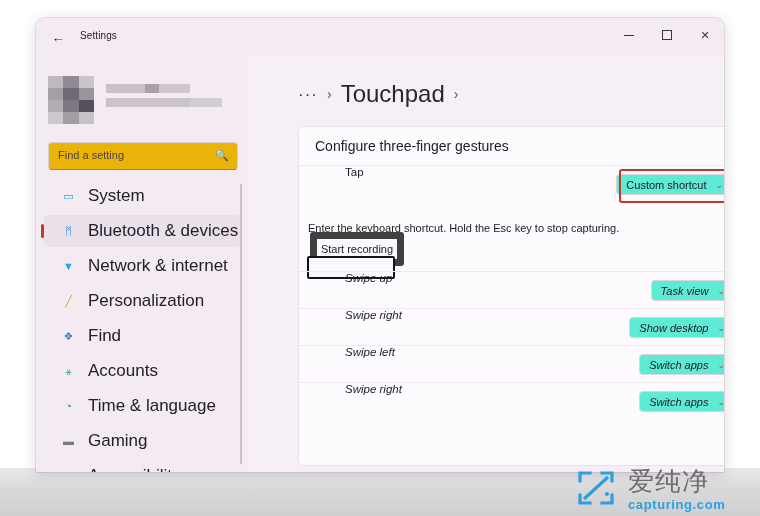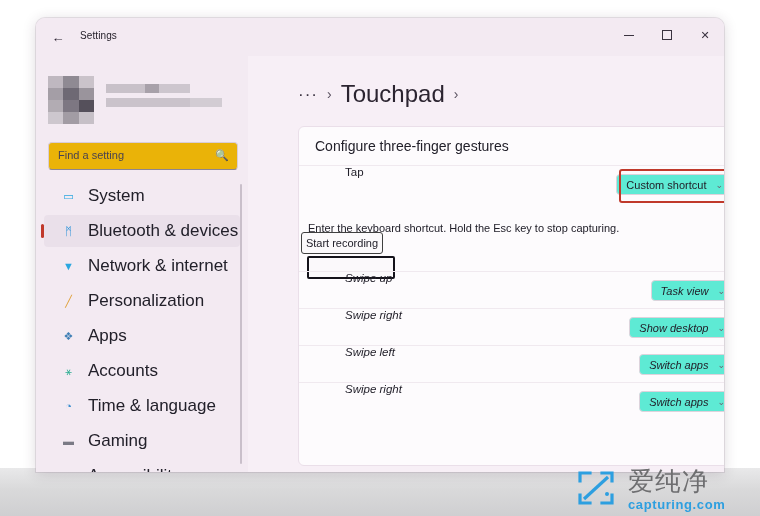--- a/index.html
+++ b/index.html
@@ -129,22 +129,22 @@
   .combo .cv{font-size:9px;color:#6a6270;margin-left:9px;}
   .combo.hl{right:18px;}
   .hl-box{
     position:absolute;right:10px;top:3px;width:116px;height:30px;
     border:2px solid #c0392b;border-radius:3px;pointer-events:none;
   }
 
   .recblock{position:relative;height:76px;padding:0 16px 0 10px;}
   .rec-hint{position:absolute;left:9px;top:6px;font-size:11px;color:#22202a;margin-top:12px;}
   .rec-btn{
-    position:absolute;left:2px;top:28px;width:80px;height:20px;
-    background:#fbf9fb;border:1px solid #404040;border-radius:3px;
+    position:absolute;left:11px;top:28px;width:80px;height:20px;
+    background:#fbf9fb;border:7px solid #404040;border-radius:3px;
     display:flex;align-items:center;justify-content:center;
   }
   .rec-btn .t{font-size:11px;color:#22202a;}
   .rec-input{
     position:absolute;left:8px;top:52px;width:84px;height:19px;
     background:#fbf9fb;border:2px solid #14121a;border-radius:2px;
   }
 
   .swipes{position:absolute;left:0;right:0;top:144px;font-style:italic;}
 
@@ -223,21 +223,21 @@
           <div class="navitem">
             <span class="ic" style="color: rgb(42, 167, 224);">▼</span>
             <span class="lbl">Network &amp; internet</span>
           </div>
           <div class="navitem">
             <span class="ic" style="color: rgb(224, 161, 58);">╱</span>
             <span class="lbl">Personalization</span>
           </div>
           <div class="navitem">
             <span class="ic" style="color: rgb(63, 127, 181);">❖</span>
-            <span class="lbl">Apps</span>
+            <span class="lbl">Find</span>
           </div>
           <div class="navitem">
             <span class="ic" style="color: rgb(47, 174, 147);">⚹</span>
             <span class="lbl">Accounts</span>
           </div>
           <div class="navitem">
             <span class="ic" style="color: rgb(59, 142, 208);">◔</span>
             <span class="lbl">Time &amp; language</span>
           </div>
           <div class="navitem">

